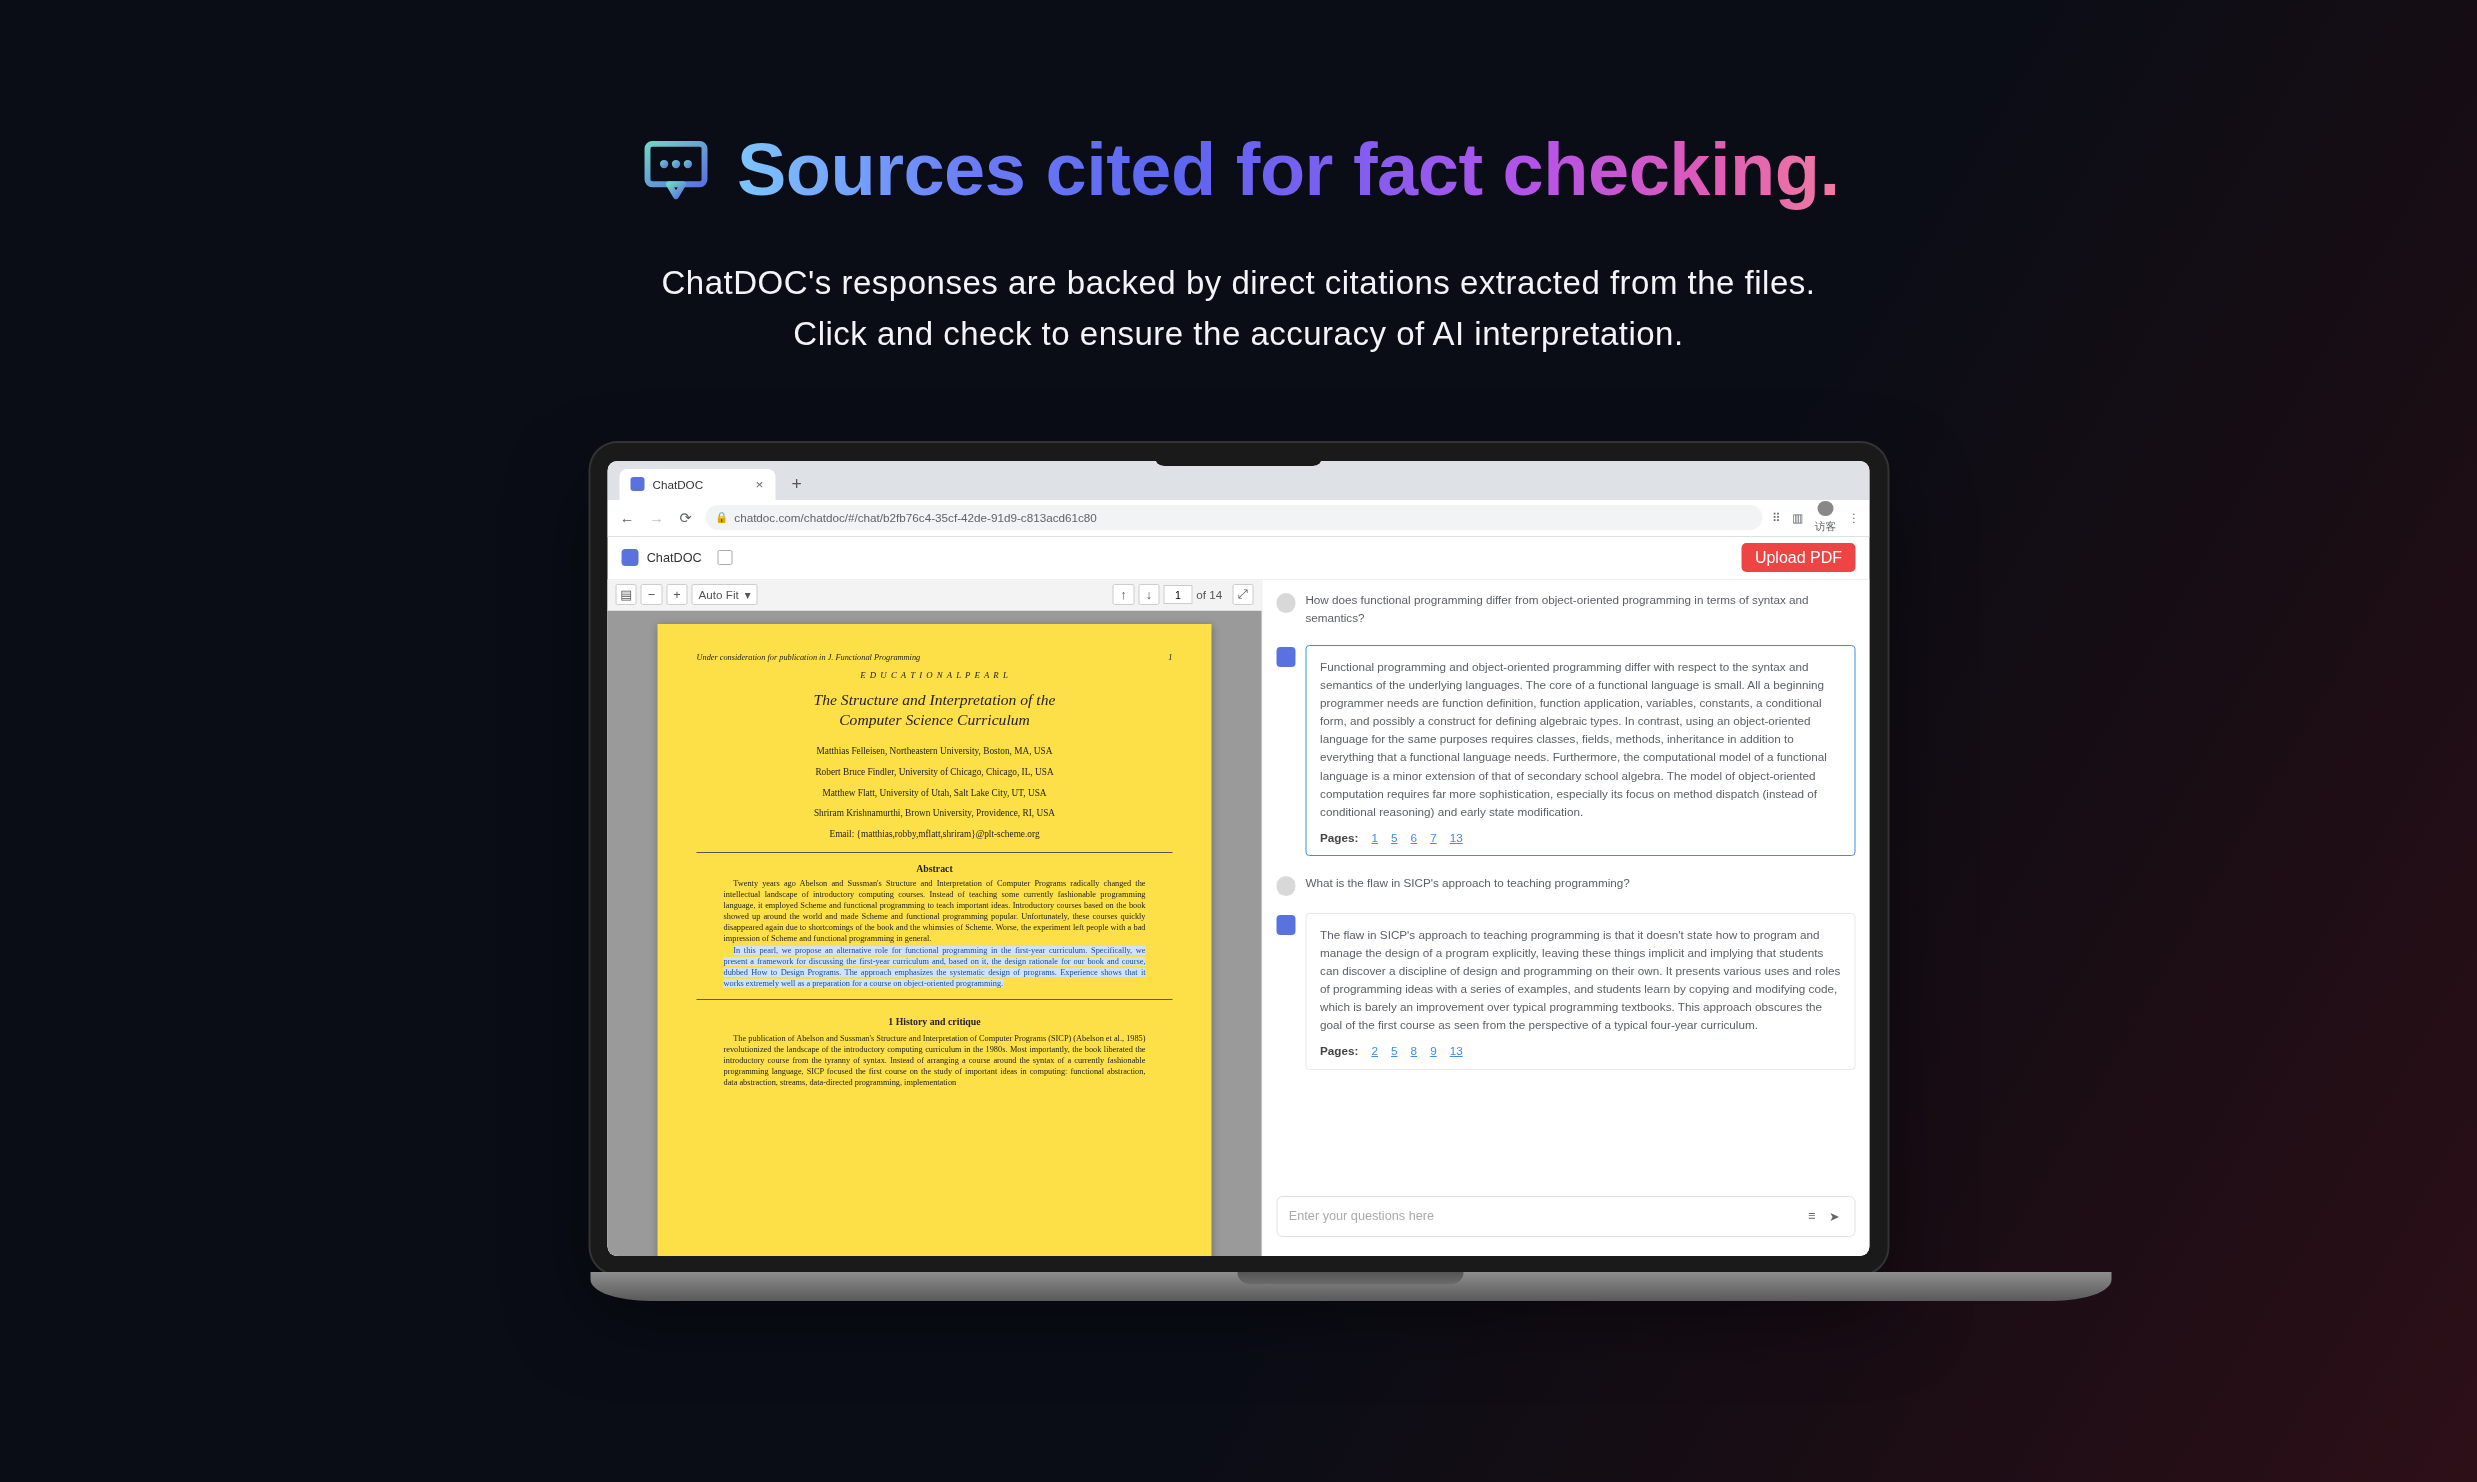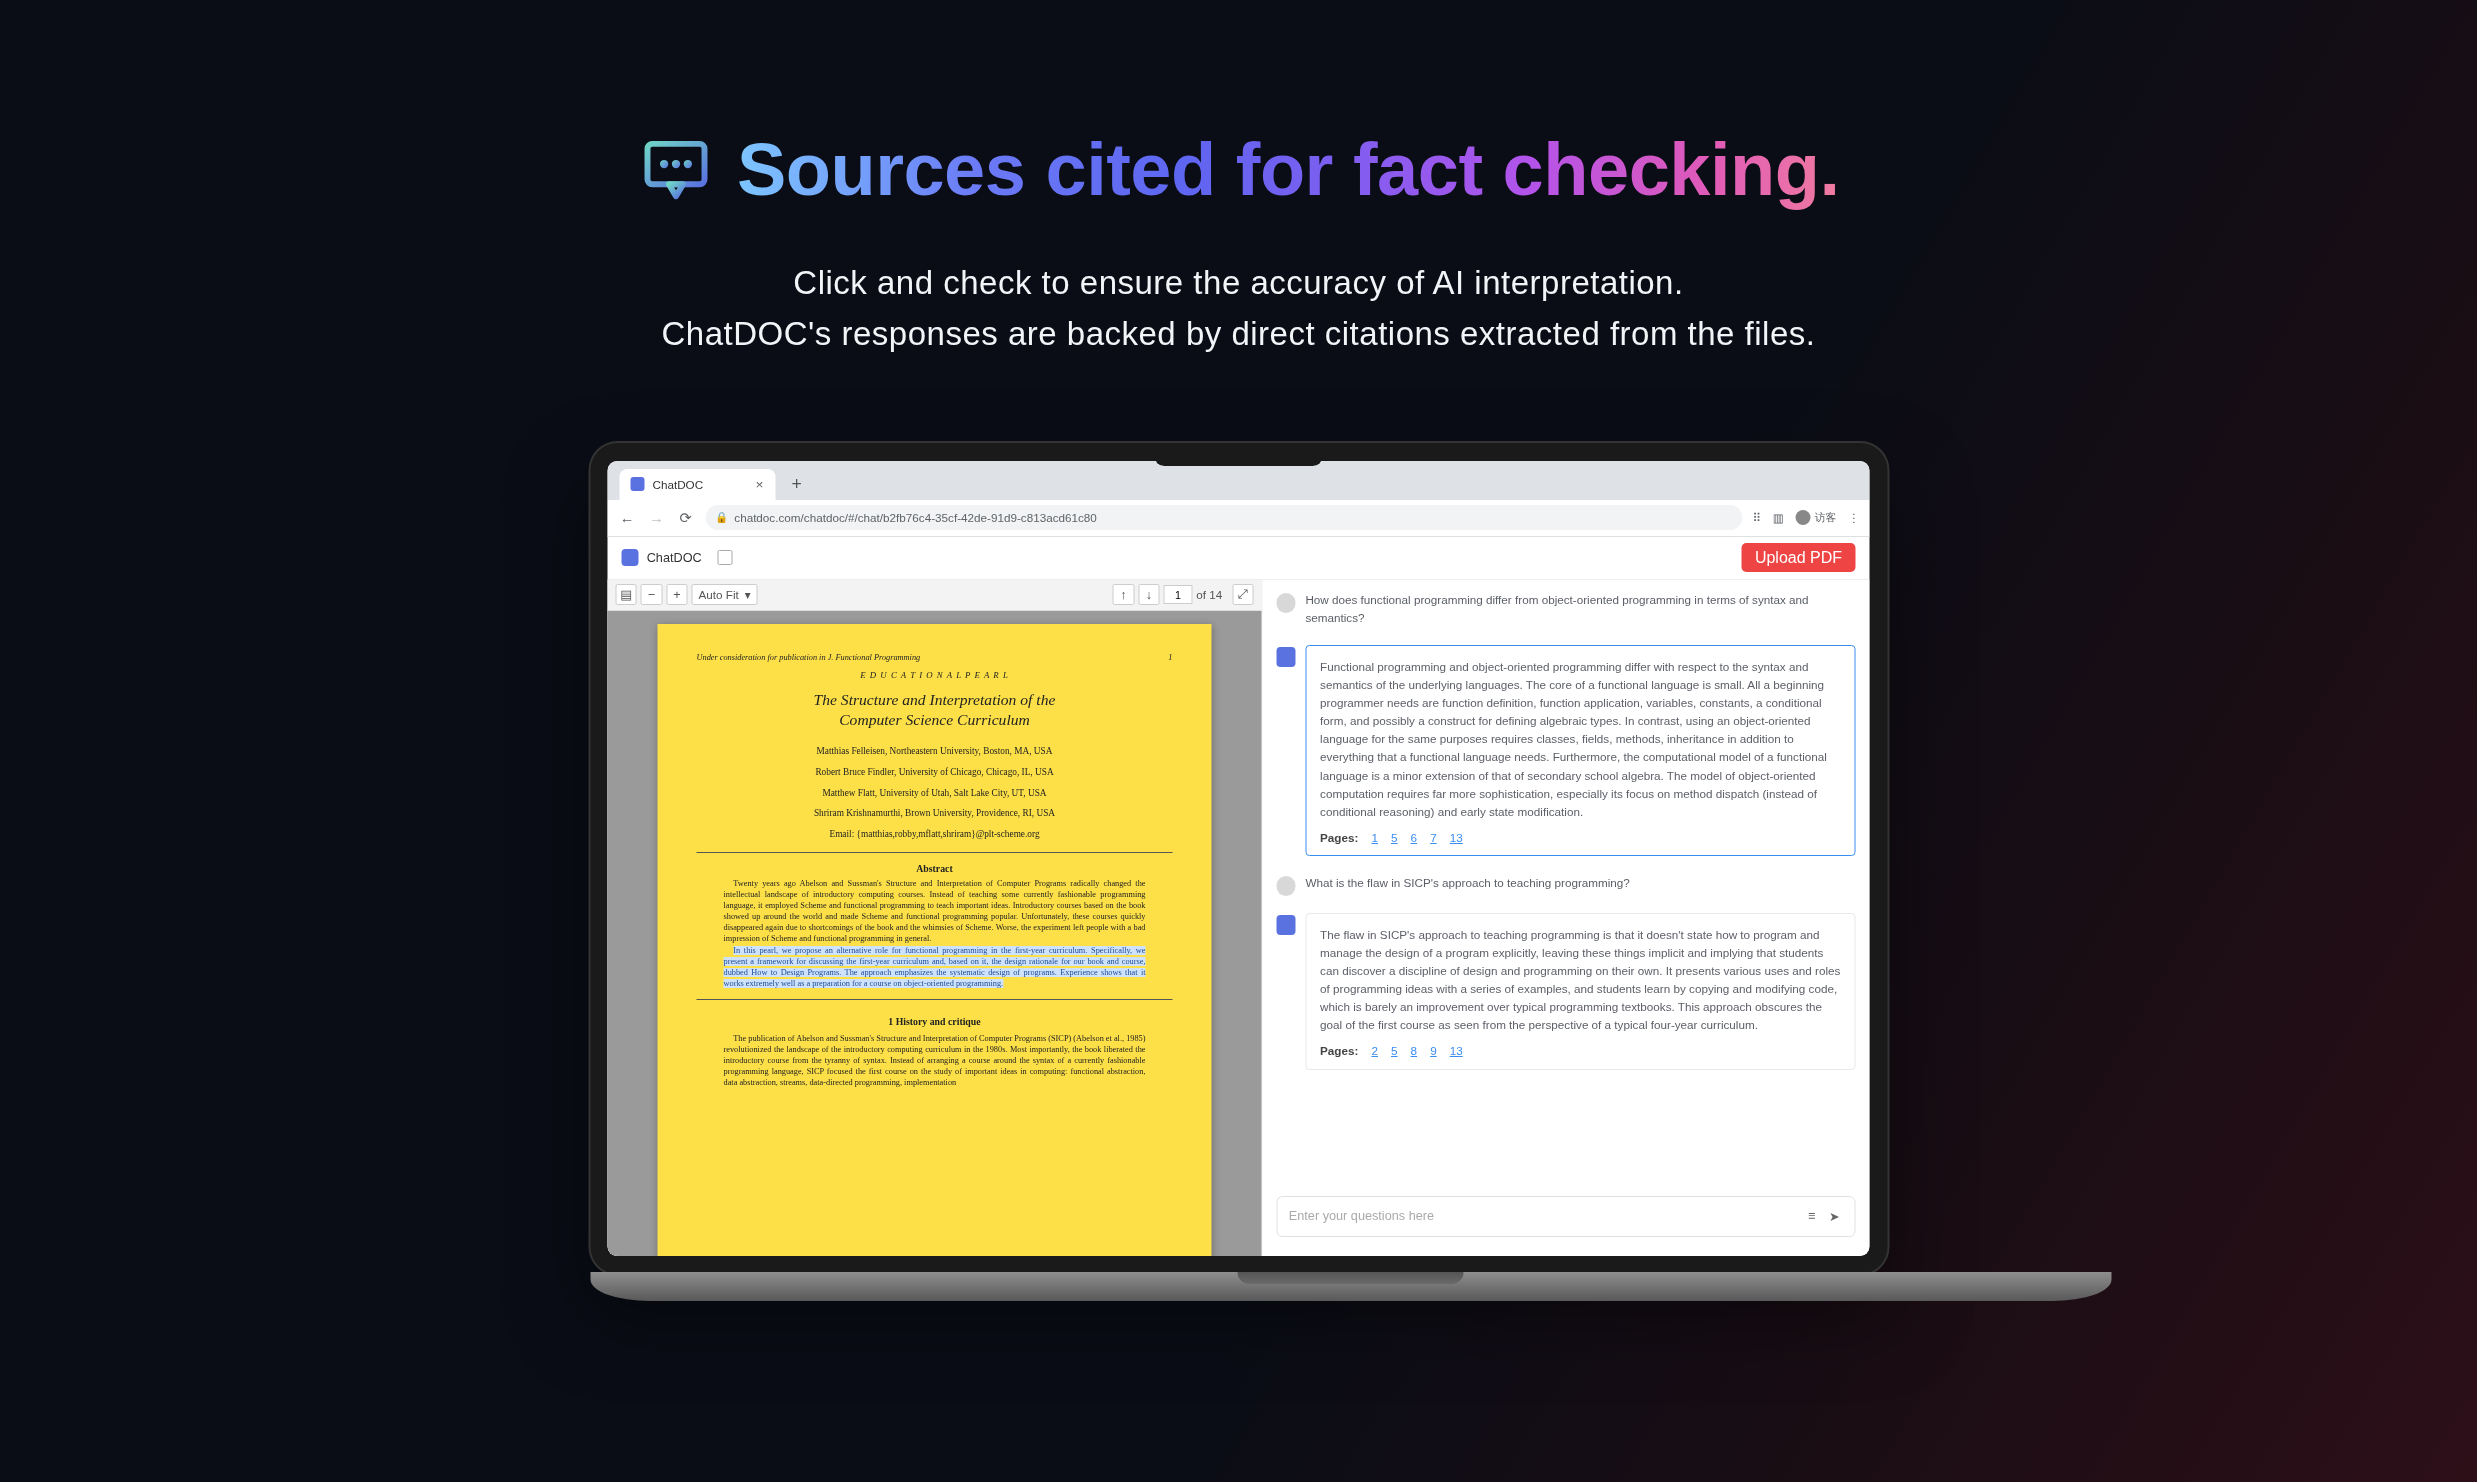--- a/index.html
+++ b/index.html
@@ -141,21 +141,21 @@
   height: 25px;
   background: #f1f3f4;
   border-radius: 12.7px;
   display: flex;
   align-items: center;
   padding: 0 9.8px;
   gap: 5.9px;
 }
 .lock { font-size: 10.7px; }
 .rightctrl { display:flex;align-items:center;gap:11.7px; }
-.guest { display:flex;align-items:center;gap:3.9px;font-size:10.7px; }
+.guest { display:flex;align-items:center;gap:3.9px;font-size:10.7px;flex-direction:column; }
 .guest-icon{width:15.6px;height:15.6px;border-radius:50%;background:#888;}
 
 .apphead {
   height: 43px;
   border-bottom: 1px solid #eee;
   display: flex;
   align-items: center;
   padding: 0 13.7px;
   gap: 7.8px;
 }
@@ -236,22 +236,22 @@
         <rect x="8" y="10" width="48" height="34" rx="4" fill="none" stroke="url(#g1)" stroke-width="5"></rect>
         <path d="M26 44 L32 54 L38 44 Z" fill="none" stroke="url(#g1)" stroke-width="5" stroke-linejoin="round"></path>
         <circle cx="22" cy="27" r="3.5" fill="url(#g1)"></circle>
         <circle cx="32" cy="27" r="3.5" fill="url(#g1)"></circle>
         <circle cx="42" cy="27" r="3.5" fill="url(#g1)"></circle>
       </svg>
     </span>
     <h1 class="hero-title">Sources cited for fact checking.</h1>
   </div>
   <div class="hero-sub">
+    <div>ChatDOC's responses are backed by direct citations extracted from the files.</div>
     <div>Click and check to ensure the accuracy of AI interpretation.</div>
-    <div>ChatDOC's responses are backed by direct citations extracted from the files.</div>
   </div>
 </div>
 
 <div class="laptop">
   <div class="bezel">
     <div class="notch"></div>
     <div class="screen">
 
       <div class="tabbar">
         <div class="tab">

